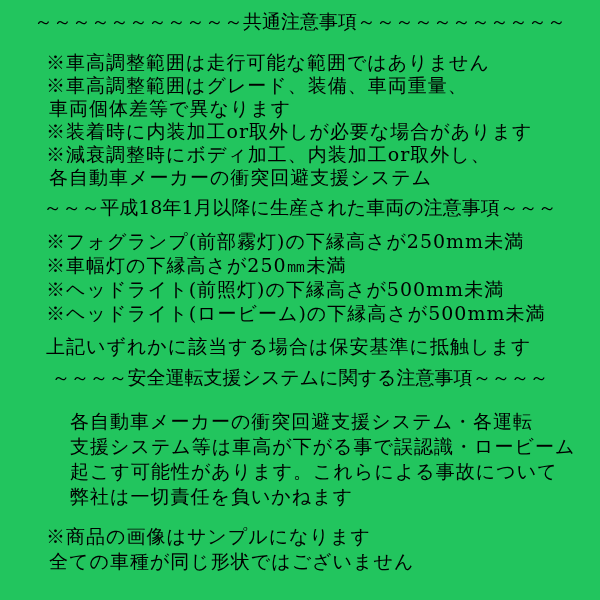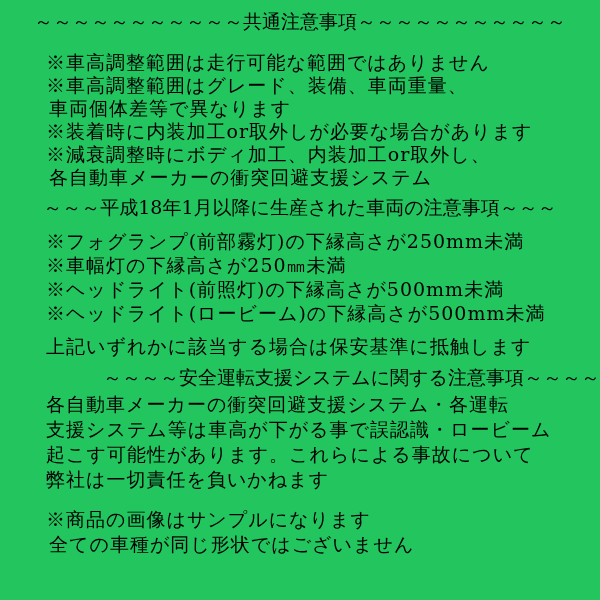--- a/index.html
+++ b/index.html
@@ -31,22 +31,22 @@
       white-space: nowrap;
     }
     .line.indent { margin-left: 49px; }
     .lh23 .line { line-height: 23px; }
     .lh24 .line { line-height: 24px; }
     .lh25 .line { line-height: 25px; }
     .mt9  { margin-top: 9px; }
     .mt18 { margin-top: 18px; }
     .mt6  { margin-top: 6px; }
     .mt22 { margin-top: 10px; }
-    .mt7  { margin-top: 7px; text-align: right; }
-    .mt11 { margin-top: 3px; }
+    .mt7  { margin-top: 7px; }
+    .mt11 { margin-top: 20px; padding-left: 24px; }
     .mt15 { margin-top: 15px; }
   </style>
 </head>
 <body>
 
 <div class="page">
 
   <div class="hdr mt9">～～～～～～～～～～～共通注意事項～～～～～～～～～～～</div>
 
   <div class="block mt18 lh23">

